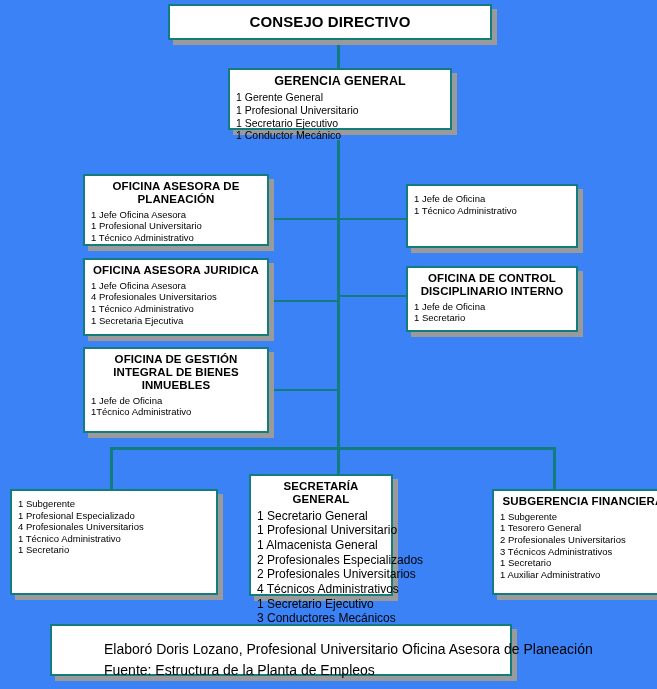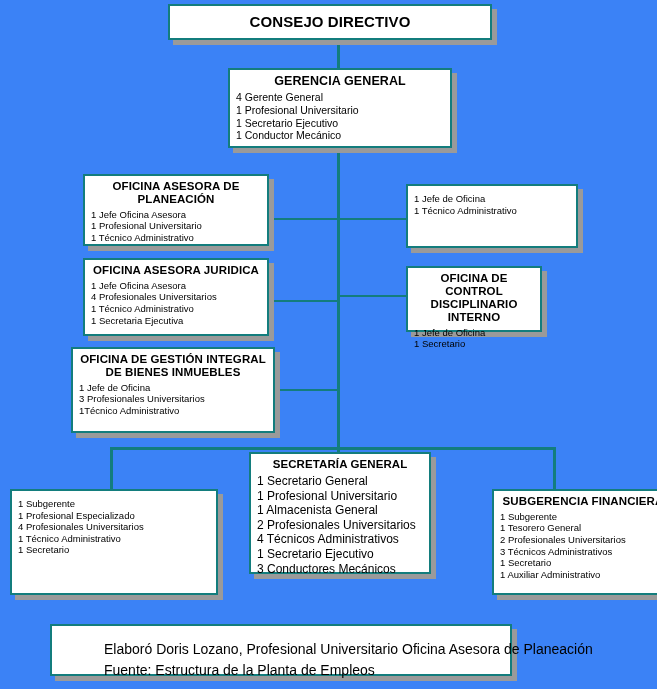--- a/index.html
+++ b/index.html
@@ -48,49 +48,49 @@
     color: #000000;
     line-height: 1.22;
     white-space: nowrap;
   }
 
   
   #box-consejo       { left:168px; top:4px;   width:324px; height:36px;
                        display:flex; align-items:center; justify-content:center; padding:0; }
   #box-consejo .title{ font-size:15px; width:100%; }
 
-  #box-gerencia      { left:228px; top:68px;  width:224px; height:80px; }
+  #box-gerencia      { left:228px; top:68px;  width:224px; height:62px; }
   #box-gerencia .title { font-size:12.5px; }
   #box-gerencia .lines div { font-size:10.5px; }
 
   #box-planeacion    { left:83px;  top:174px; width:186px; height:72px; }
   #box-planeacion .title { font-size:11.5px; }
   #box-planeacion .lines div { font-size:9.5px; }
 
   #box-control-interno { left:406px; top:184px; width:172px; height:64px; }
   #box-control-interno .title { font-size:11.5px; }
   #box-control-interno .lines div { font-size:9.5px; }
 
   #box-juridica      { left:83px;  top:258px; width:186px; height:78px; }
   #box-juridica .title { font-size:11.5px; }
   #box-juridica .lines div { font-size:9.5px; }
 
-  #box-disciplinario { left:406px; top:266px; width:136px; height:66px; }
+  #box-disciplinario { left:406px; top:266px; width:172px; height:66px; }
   #box-disciplinario .title { font-size:11.5px; }
   #box-disciplinario .lines div { font-size:9.5px; }
 
-  #box-bienes        { left:71px;  top:347px; width:204px; height:86px; }
+  #box-bienes        { left:83px;  top:347px; width:186px; height:86px; }
   #box-bienes .title { font-size:11.5px; }
   #box-bienes .lines div { font-size:9.5px; }
 
   #box-proteccion    { left:10px;  top:489px; width:208px; height:106px; }
   #box-proteccion .title { font-size:11.5px; }
   #box-proteccion .lines div { font-size:9.5px; }
 
-  #box-secretaria    { left:249px; top:452px; width:182px; height:122px; }
+  #box-secretaria    { left:249px; top:474px; width:144px; height:122px; }
   #box-secretaria .title { font-size:11.5px; }
   #box-secretaria .lines div { font-size:12px; }
 
   #box-financiera    { left:492px; top:489px; width:182px; height:106px; }
   #box-financiera .title { font-size:11.5px; }
   #box-financiera .lines div { font-size:9.5px; }
 
   #box-footer        { left:50px;  top:624px; width:462px; height:52px; padding:10px 12px; }
   #box-footer .lines div { font-size:14px; line-height:1.5;padding-left:40px; }
 </style>
@@ -121,21 +121,21 @@
 
   <div class="line" style="left:553px; top:447px; width:3px; height:42px;"></div>
 
   <div class="box" id="box-consejo">
     <div class="title">CONSEJO DIRECTIVO</div>
   </div>
 
   <div class="box" id="box-gerencia">
     <div class="title">GERENCIA GENERAL</div>
     <div class="lines">
-      <div>4 Gerente General</div>
+      <div>1 Gerente General</div>
       <div>1 Profesional Universitario</div>
       <div>1 Secretario Ejecutivo</div>
       <div>1 Conductor Mecánico</div>
     </div>
   </div>
 
   <div class="box" id="box-planeacion">
     <div class="title">OFICINA ASESORA DE PLANEACIÓN</div>
     <div class="lines">
       <div>1 Jefe Oficina Asesora</div>
@@ -166,41 +166,41 @@
     <div class="lines">
       <div>1 Jefe de Oficina</div>
       <div>1 Secretario</div>
     </div>
   </div>
 
   <div class="box" id="box-bienes">
     <div class="title">OFICINA DE GESTIÓN INTEGRAL DE BIENES INMUEBLES</div>
     <div class="lines">
       <div>1 Jefe de Oficina</div>
-      <div>3 Profesionales Universitarios</div>
       <div>1Técnico Administrativo</div>
     </div>
   </div>
 
   <div class="box" id="box-proteccion">
     <div class="lines">
       <div>1 Subgerente</div>
       <div>1 Profesional Especializado</div>
       <div>4 Profesionales Universitarios</div>
       <div>1 Técnico Administrativo</div>
       <div>1 Secretario</div>
     </div>
   </div>
 
   <div class="box" id="box-secretaria">
     <div class="title">SECRETARÍA GENERAL</div>
     <div class="lines">
       <div>1 Secretario General</div>
       <div>1 Profesional Universitario</div>
       <div>1 Almacenista General</div>
+      <div>2 Profesionales Especializados</div>
       <div>2 Profesionales Universitarios</div>
       <div>4 Técnicos Administrativos</div>
       <div>1 Secretario Ejecutivo</div>
       <div>3 Conductores Mecánicos</div>
     </div>
   </div>
 
   <div class="box" id="box-financiera">
     <div class="title">SUBGERENCIA FINANCIERA</div>
     <div class="lines">

